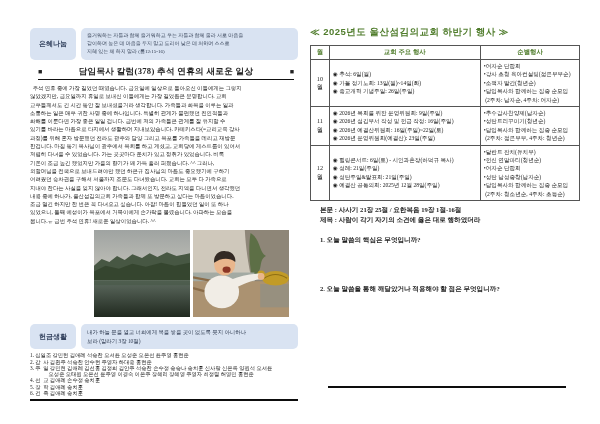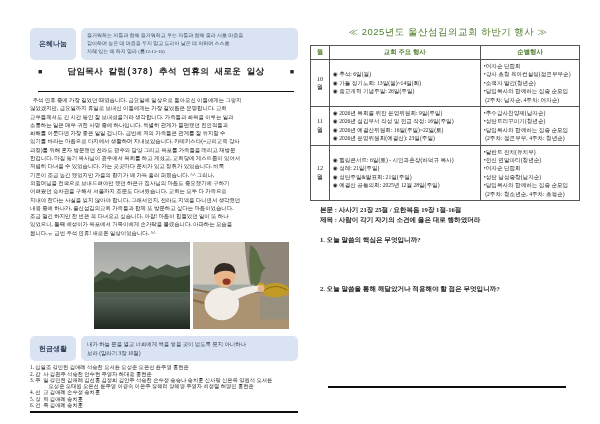--- a/index.html
+++ b/index.html
@@ -18,37 +18,37 @@
     display:flex;align-items:center;justify-content:center;
     font-size:7px;font-weight:bold;color:#33425e;
     font-family:"Liberation Sans", sans-serif;
   }
   .verse-box{
     flex:1;background:#d9e3f2;border-radius:5px;padding:4px 6px;
     font-size:5px;line-height:8px;white-space:pre-wrap;color:#2f3b50;
   }
   .col-title{
     margin:6px 4px 0 8px;display:flex;align-items:center;
-    border-bottom:1.6px solid #111;padding-bottom:13px;
-    font-family:Liberation Mono, monospace;
+    border-bottom:1.6px solid #111;padding-bottom:1px;
+    font-family:Liberation Serif, serif;
     gap:16px;
   }
   .col-title .sq{font-size:7px;line-height:7px;}
   .col-title .tt{flex:1;text-align:center;font-size:8.6px;font-weight:bold;letter-spacing:.3px;}
   .body-text{margin-top:4px;font-size:5.4px;line-height:8.3px;white-space:pre-wrap;color:#1d1d1d;}
   .photos{display:flex;gap:3px;margin:5px 0 0 64px;}
   .photo{width:96px;height:87px;display:block;}
   .offering-row{margin-top:7px;}
   .offering-row .verse-box{font-size:5.4px;line-height:8.6px;}
   .offering-list{margin-top:3px;font-size:5.3px;line-height:6.3px;white-space:pre-wrap;color:#1d1d1d;}
   .rule-left{margin-top:3px;border-top:2.6px solid #0d0d0d;height:0;}
 
   
   .r-title{
-    text-align:center;font-size:9.5px;font-weight:normal;color:#4f7c2b;
+    font-size:9.5px;font-weight:bold;color:#4f7c2b;
     letter-spacing:.5px;font-family:"Liberation Sans", sans-serif;
   }
   table.events{width:98%;border-collapse:collapse;margin-top:6px;}
   .events th{
     border:1px solid #555;color:#4f7c2b;font-size:6.4px;padding:2px;
     font-family:"Liberation Sans", sans-serif;font-weight:bold;background:#fff;
   }
   .events td{
     border:1px solid #555;font-size:5.6px;line-height:8.4px;
     padding:2px 3px;white-space:pre-wrap;vertical-align:middle;color:#1d1d1d;

